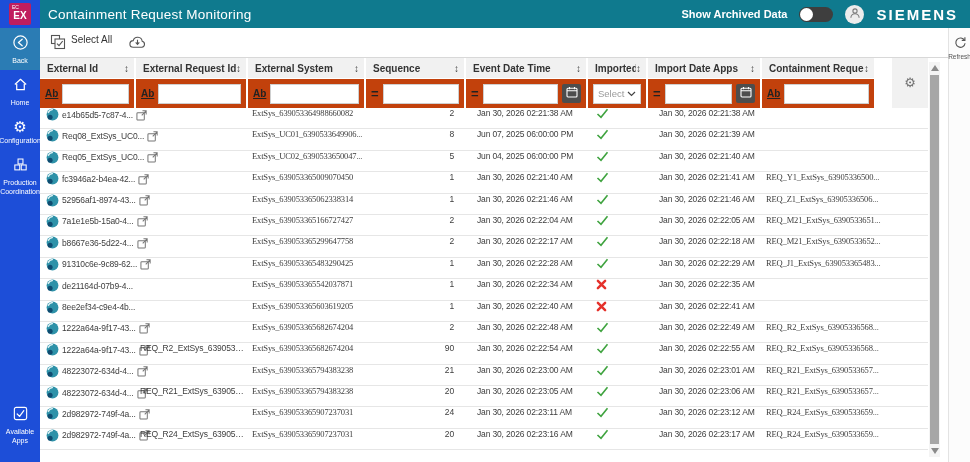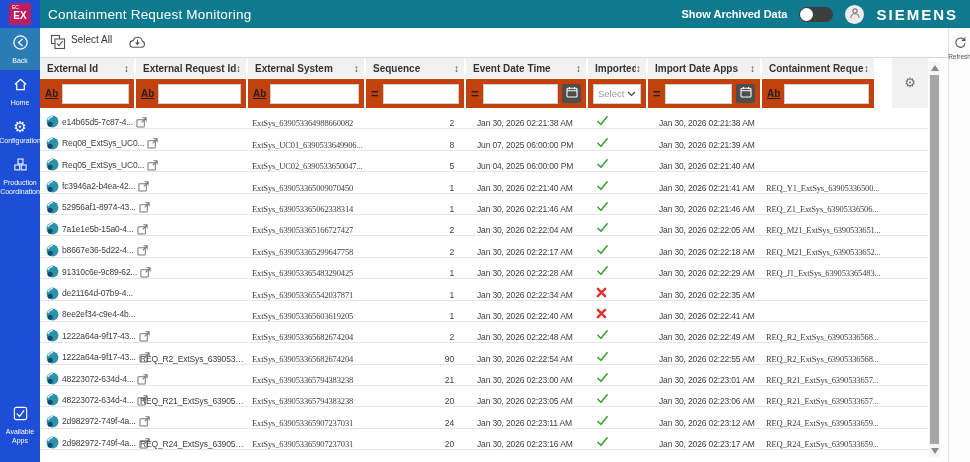--- a/index.html
+++ b/index.html
@@ -67,21 +67,21 @@
     display:flex; align-items:center; justify-content:space-between; padding:0 4px;
     font-size:9.5px; color:#9a9a9a; cursor:pointer; }
   .corner { position:absolute; left:852px; top:0; width:36px; height:50px; background:#F1F1F1;
     display:flex; align-items:center; justify-content:center; }
   .corner .gear-glyph { color:#737373; font-size:13px; cursor:pointer; }
 
   .c0{width:96px}.c1{width:112px}.c2{width:118px}.c3{width:100px}
   .c4{width:122px}.c5{width:60px}.c6{width:114px}.c7{width:114px}
 
   .grid-body { position:absolute; top:50px; left:0; width:888px; }
-  .row { display:flex; height:21.4px; align-items:flex-end; border-bottom:1px solid #E6E6E6;
+  .row { display:flex; height:21.4px; align-items:flex-start; border-bottom:1px solid #E6E6E6;
     font-size:8.5px; letter-spacing:-0.15px; color:#3D3D3D; cursor:default; }
   .cell { padding:0 4px; white-space:nowrap; overflow:hidden; text-overflow:ellipsis; }
   .idcell { display:flex; align-items:center; gap:3px; padding-left:6px; overflow:visible; }
   .idtxt { white-space:nowrap; }
   .openic { display:flex; cursor:pointer; }
   .sphere { display:flex; flex:none; }
   .sys, .cont { overflow:visible;font-family:Liberation Serif, serif; }
   .seq { text-align:right; padding-right:12px; }
   .date { padding-left:11px; }
   .imp { padding-left:8px; display:flex; align-items:center; overflow:visible; }

